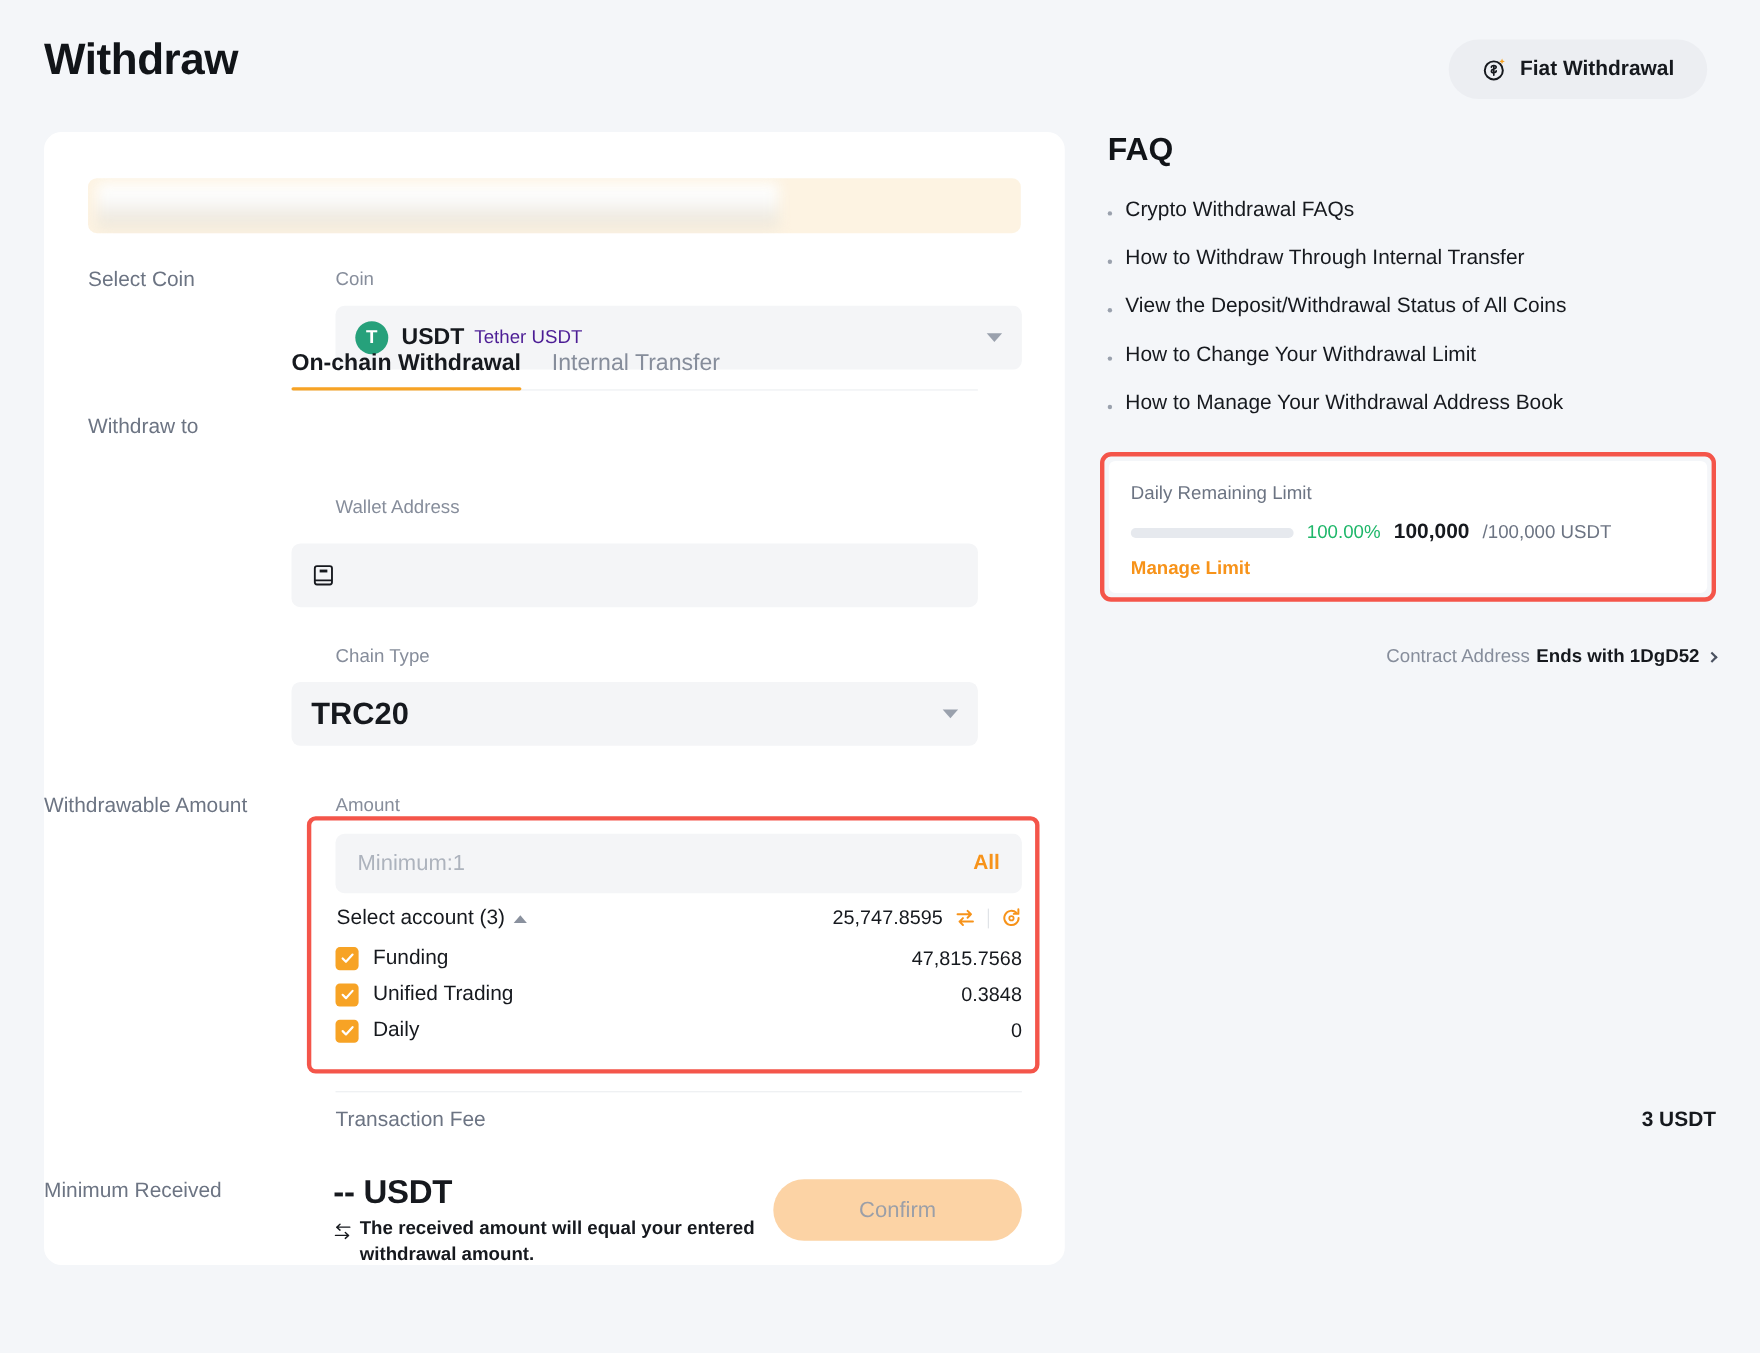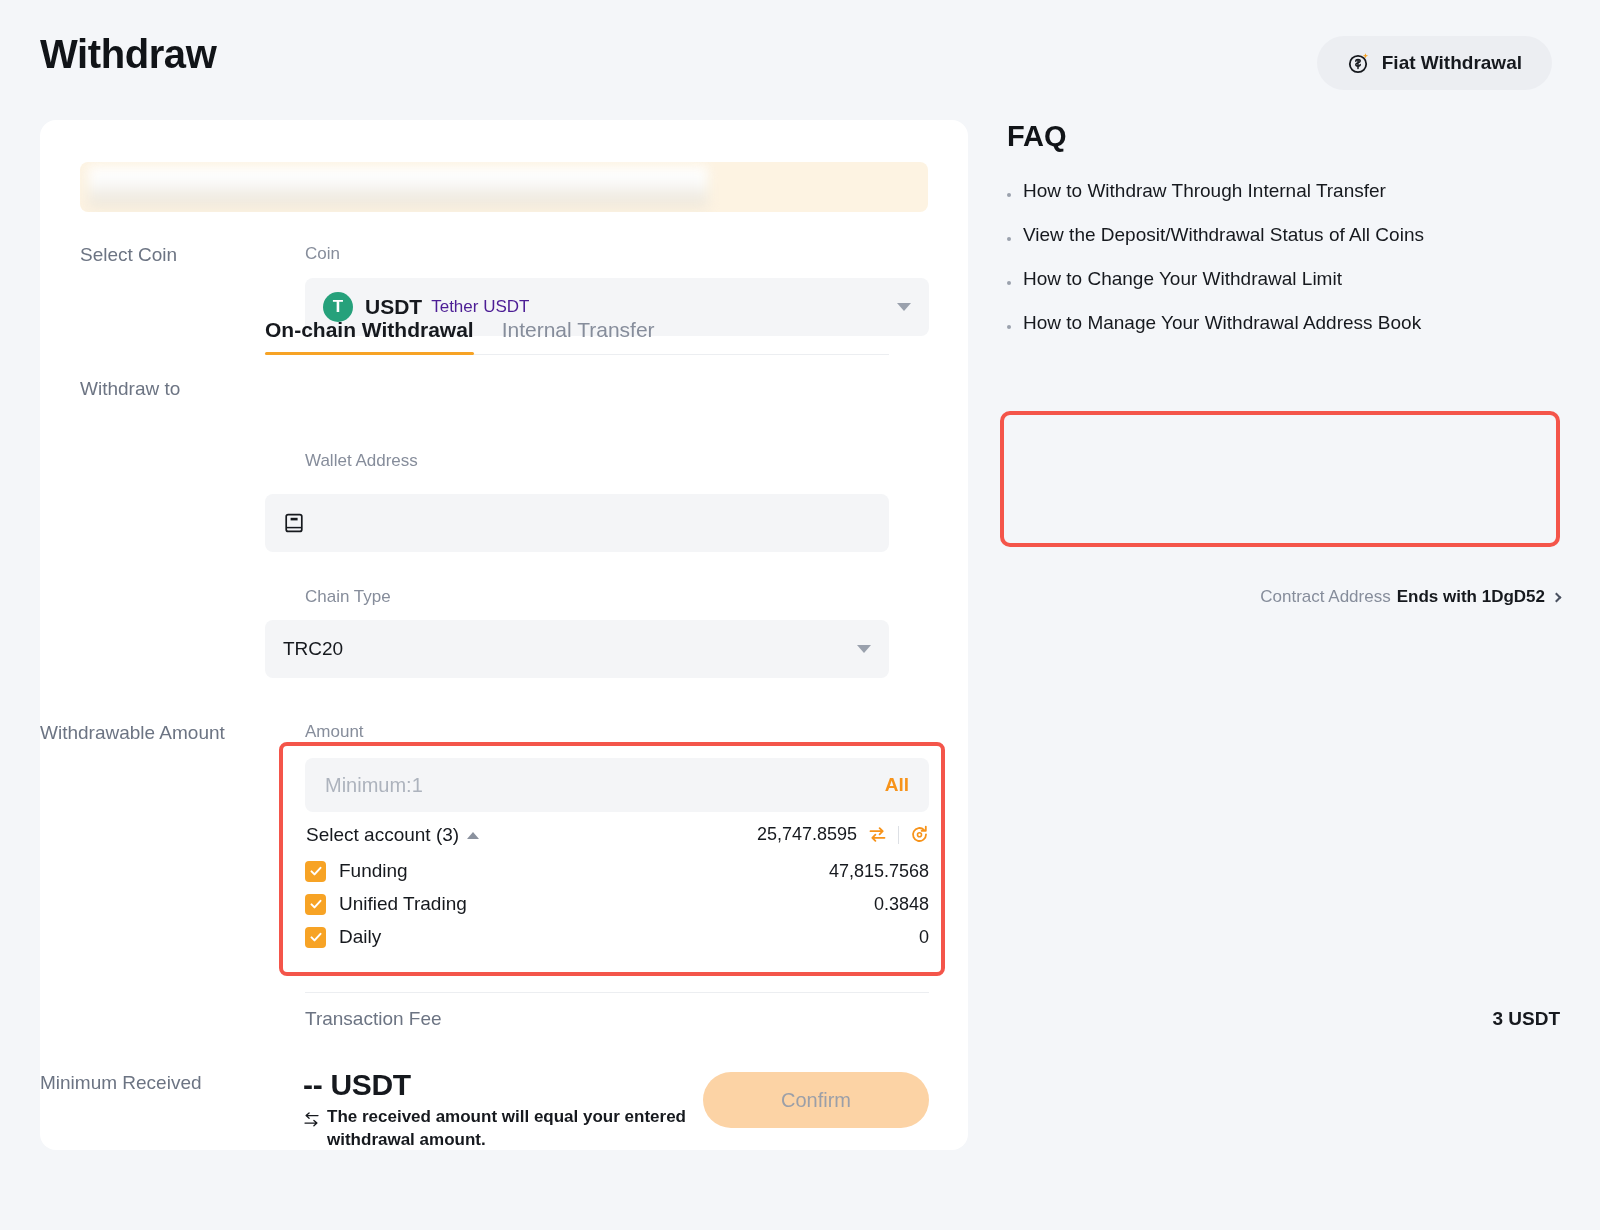--- a/index.html
+++ b/index.html
@@ -69,21 +69,21 @@
   }
   .coin-logo {
     width: 30px; height: 30px; border-radius: 50%;
     background: #26a17b; color: #fff;
     display: flex; align-items: center; justify-content: center;
     font-size: 17px; font-weight: 700; margin-right: 12px;
     flex: 0 0 auto;
   }
   .coin-sym { font-size: 21px; font-weight: 700; color: #16191e; margin-right: 9px; }
   .coin-name { font-size: 17px; color: #4c1d95; }
-  .chain-value { font-size: 19px; font-weight: 400; color: #16191e; }
+  .chain-value { font-size: 28px; font-weight: 700; color: #16191e; }
 
   
   .tabs { position: absolute; left: 265px; top: 318px; width: 624px; }
   .tab-strip { display: flex; gap: 28px; border-bottom: 1px solid #eceef1; }
   .tab {
     font-size: 21px; padding-bottom: 12px; cursor: pointer;
     color: #868d9b; font-weight: 400; position: relative;
   }
   .tab.active { color: #16191e; font-weight: 700; }
   .tab.active::after {
@@ -372,31 +372,47 @@
       </svg>
     </span>
     <span class="recv-note-text">The received amount will equal your entered withdrawal amount.</span>
   </div>
   <button class="confirm-btn">Confirm</button>
 
   <div class="faq-title">FAQ</div>
   <div class="faq-list">
     <div class="faq-item">
       <span class="faq-dot"></span>
+      <span class="faq-text">Crypto Withdrawal FAQs</span>
+    </div>
+    <div class="faq-item">
+      <span class="faq-dot"></span>
       <span class="faq-text">How to Withdraw Through Internal Transfer</span>
     </div>
     <div class="faq-item">
       <span class="faq-dot"></span>
       <span class="faq-text">View the Deposit/Withdrawal Status of All Coins</span>
     </div>
     <div class="faq-item">
       <span class="faq-dot"></span>
       <span class="faq-text">How to Change Your Withdrawal Limit</span>
     </div>
     <div class="faq-item">
       <span class="faq-dot"></span>
       <span class="faq-text">How to Manage Your Withdrawal Address Book</span>
     </div>
   </div>
 
   <div class="limit-hl"></div>
+  <div class="limit-card">
+    <div class="limit-title">Daily Remaining Limit</div>
+    <div class="limit-bar-row">
+      <span class="limit-bar">
+        <span class="limit-bar-fill" id="limit-fill" style="width: 100%; background: rgb(31, 183, 106);"></span>
+      </span>
+      <span class="limit-pct">100.00%</span>
+      <span class="limit-amt">100,000</span>
+      <span class="limit-den">/100,000 USDT</span>
+    </div>
+    <span class="manage-limit">Manage Limit</span>
+  </div>
 
 </div>
 
 </body></html>

